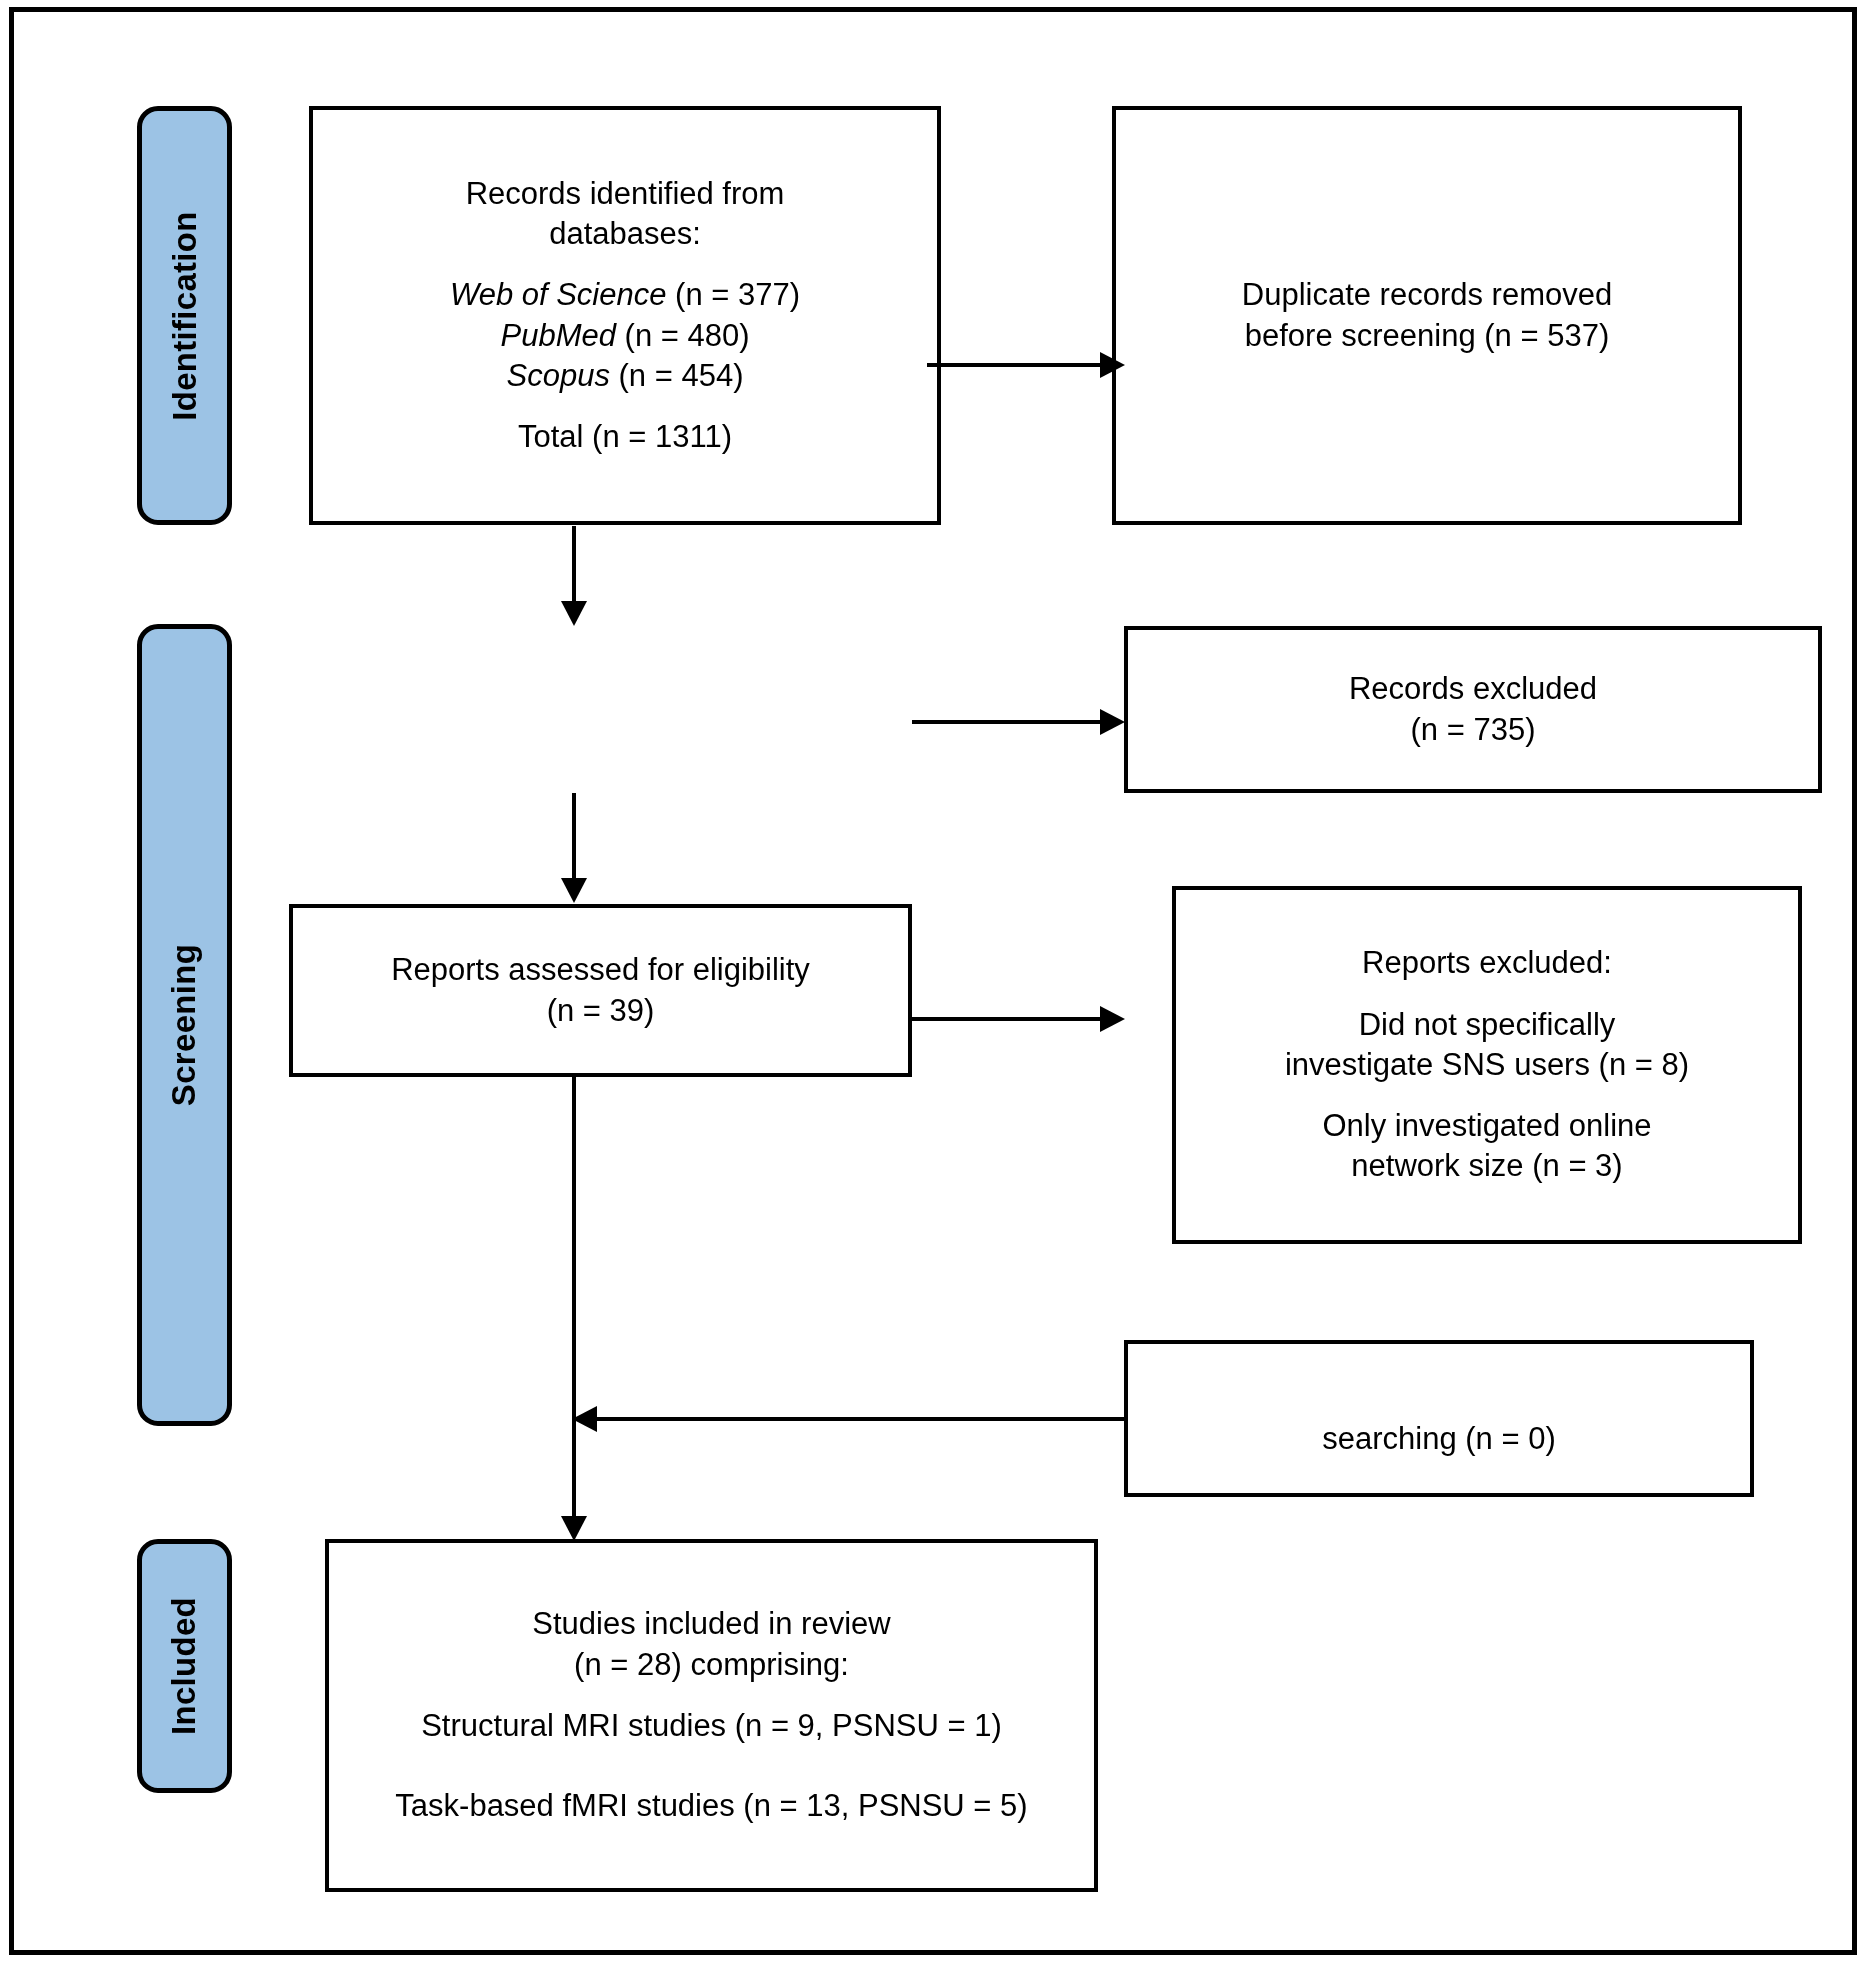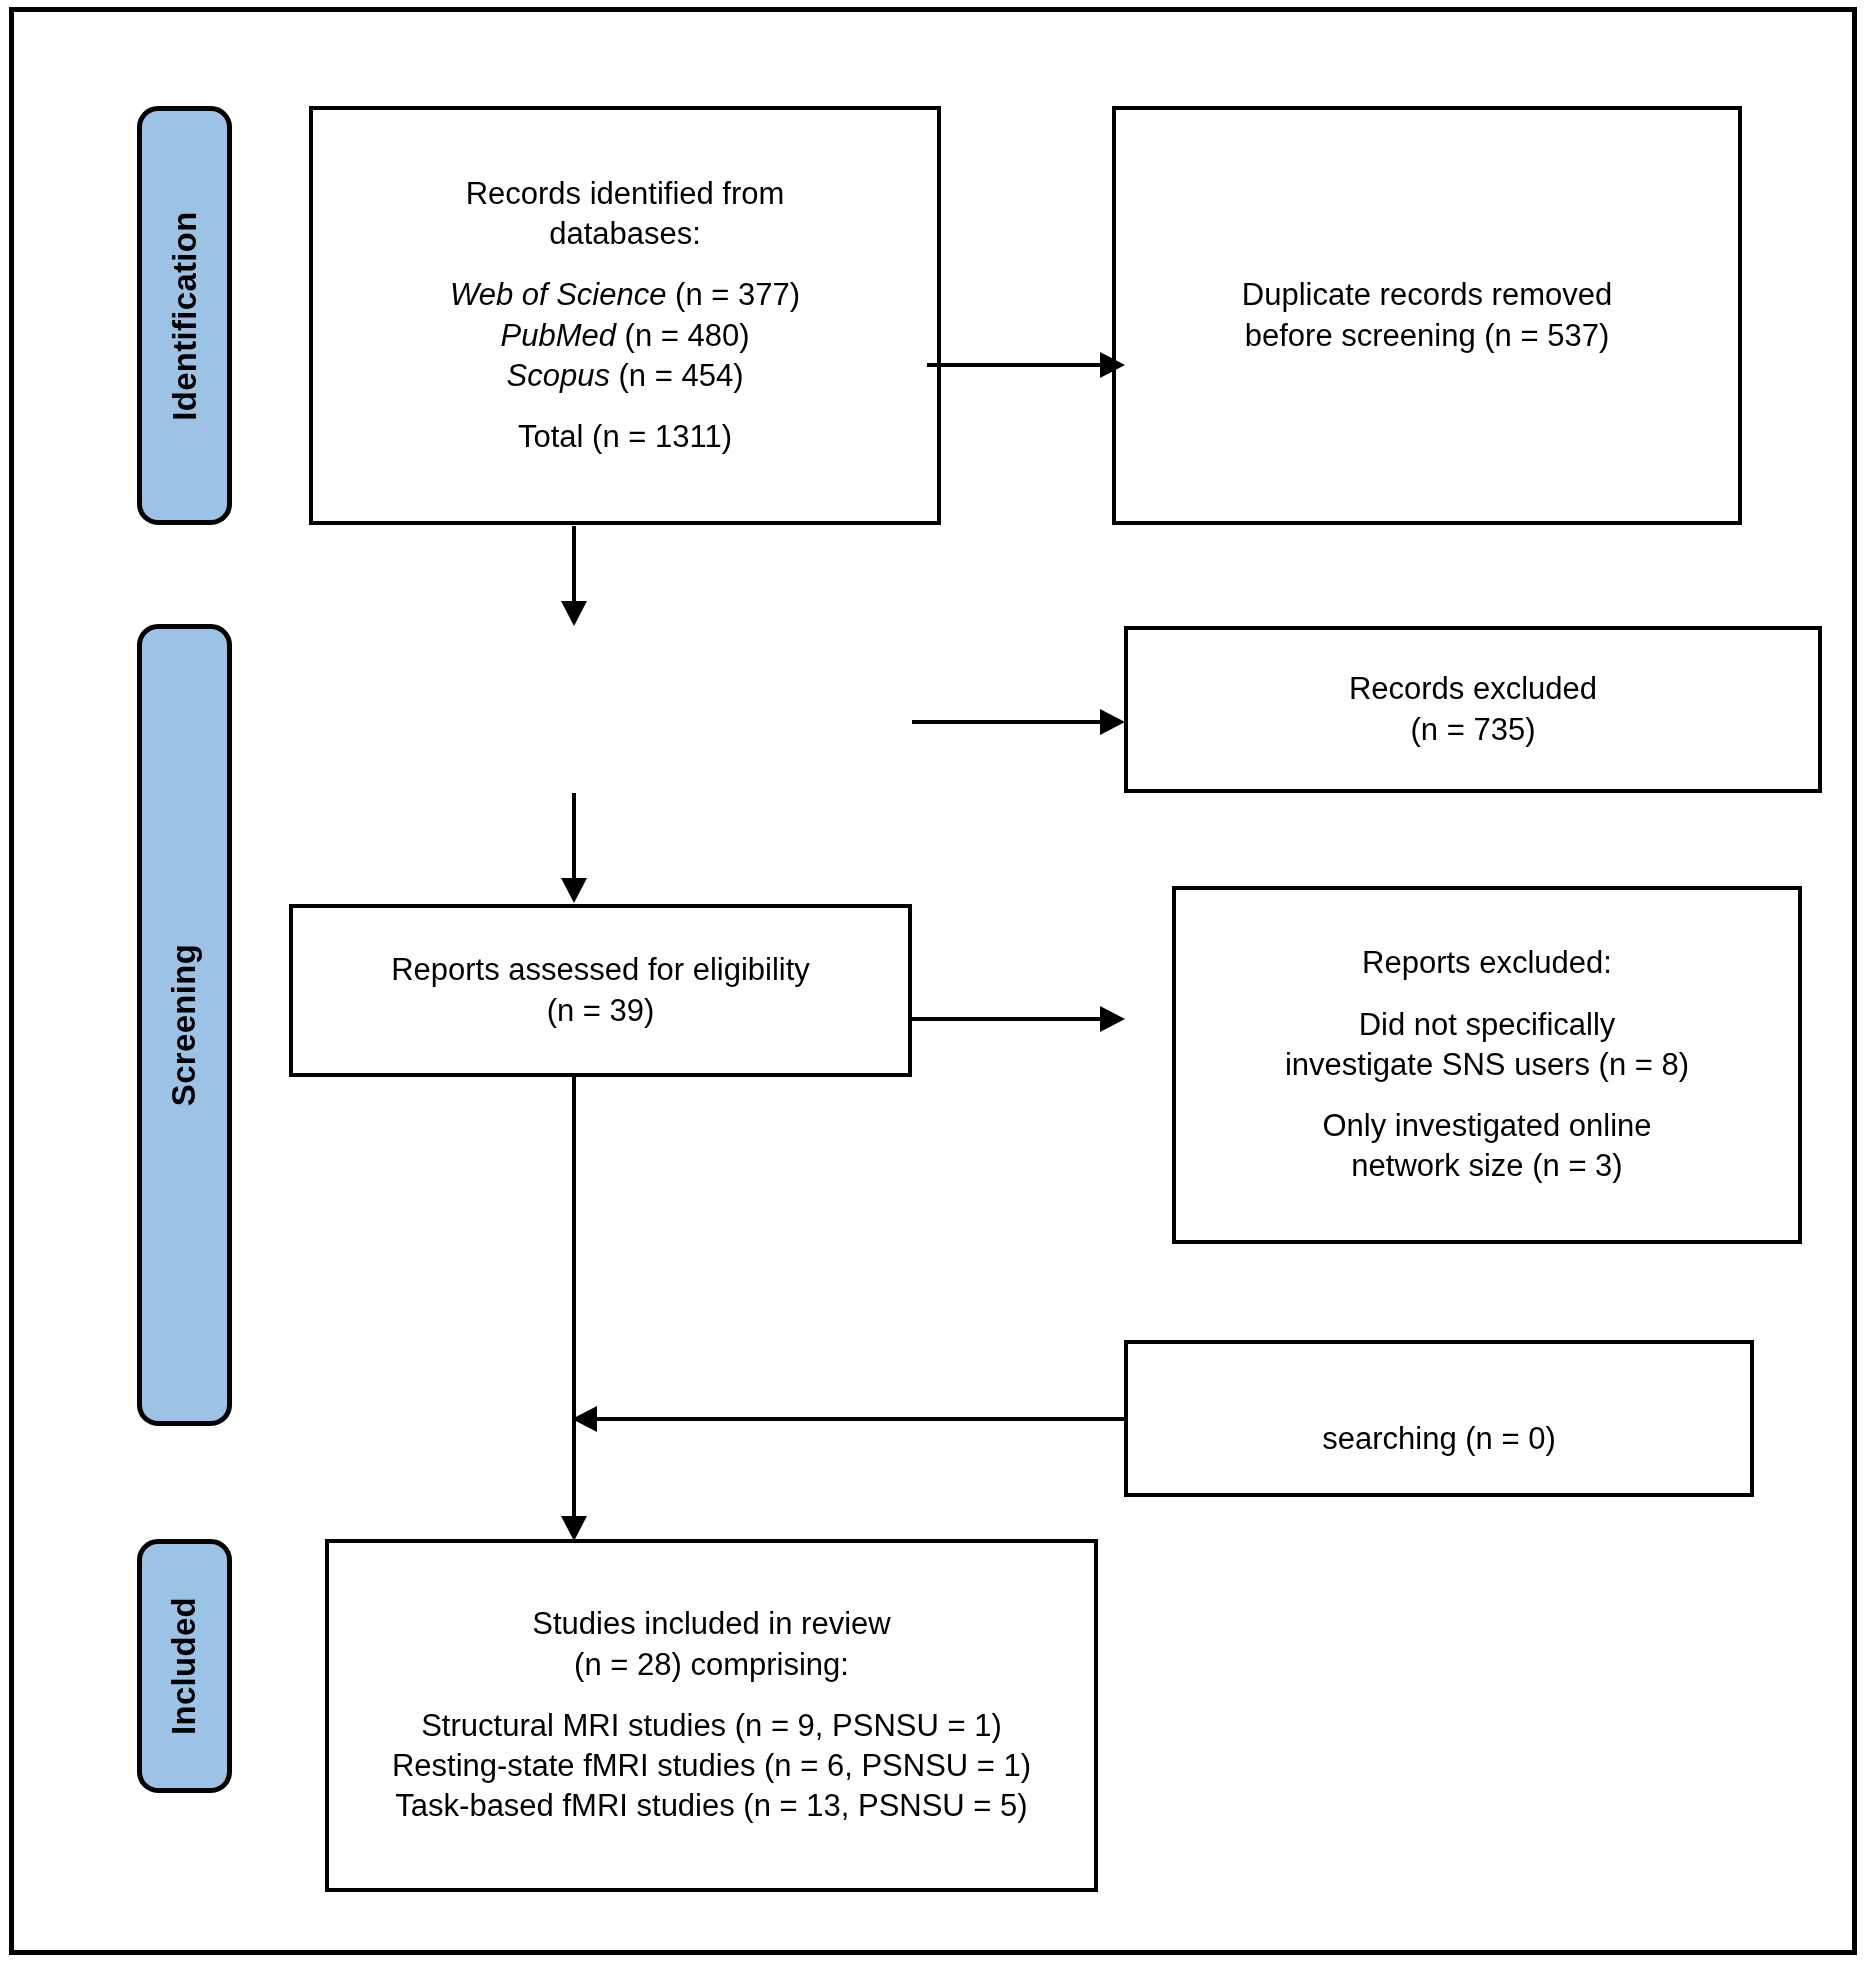--- a/index.html
+++ b/index.html
@@ -198,18 +198,18 @@
 
   <div class="conn conn-h" style="left:597px; top:1417px; width:529px;"></div>
   <div class="arrow-left" style="left:572px; top:1406px;"></div>
 
   <div class="flow-box" style="left:287px; top:1539px; width:773px; height:353px;margin-left:38px;">
     <div class="box-text">
       <span>Studies included in review</span><br>
       <span>(n = 28) comprising:</span>
       <span class="gap"></span>
       <span>Structural MRI studies (n = 9, PSNSU = 1)</span><br>
-      <span>Resting-state fMRI studies (n = 6, PSNSU = 1)</span><br>
+      <br>
       <span>Task-based fMRI studies (n = 13, PSNSU = 5)</span>
     </div>
   </div>
 </div>
 
 
 </body></html>

